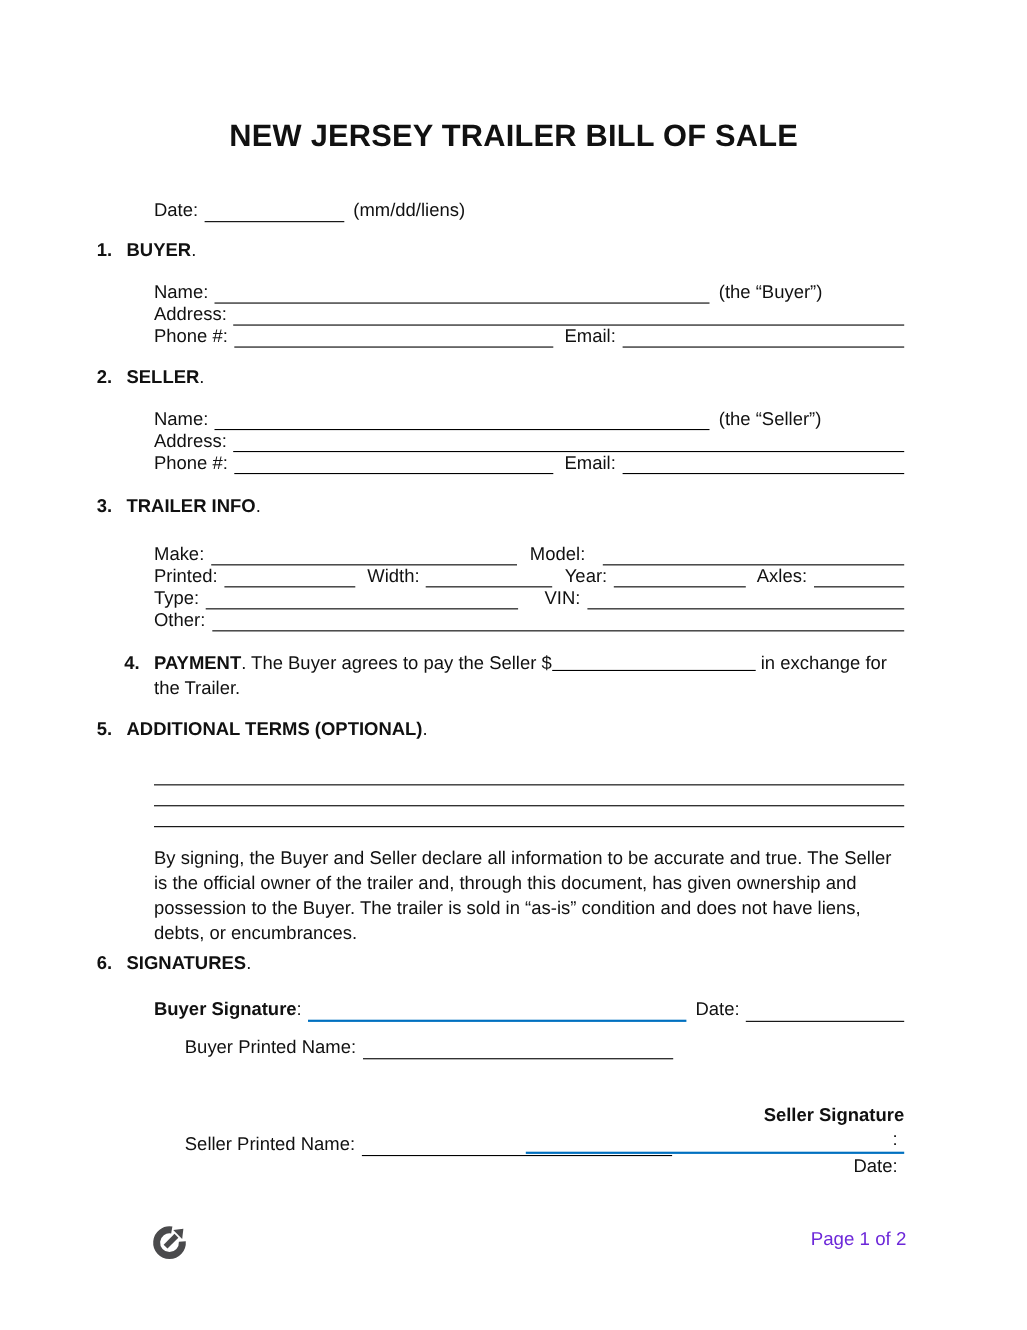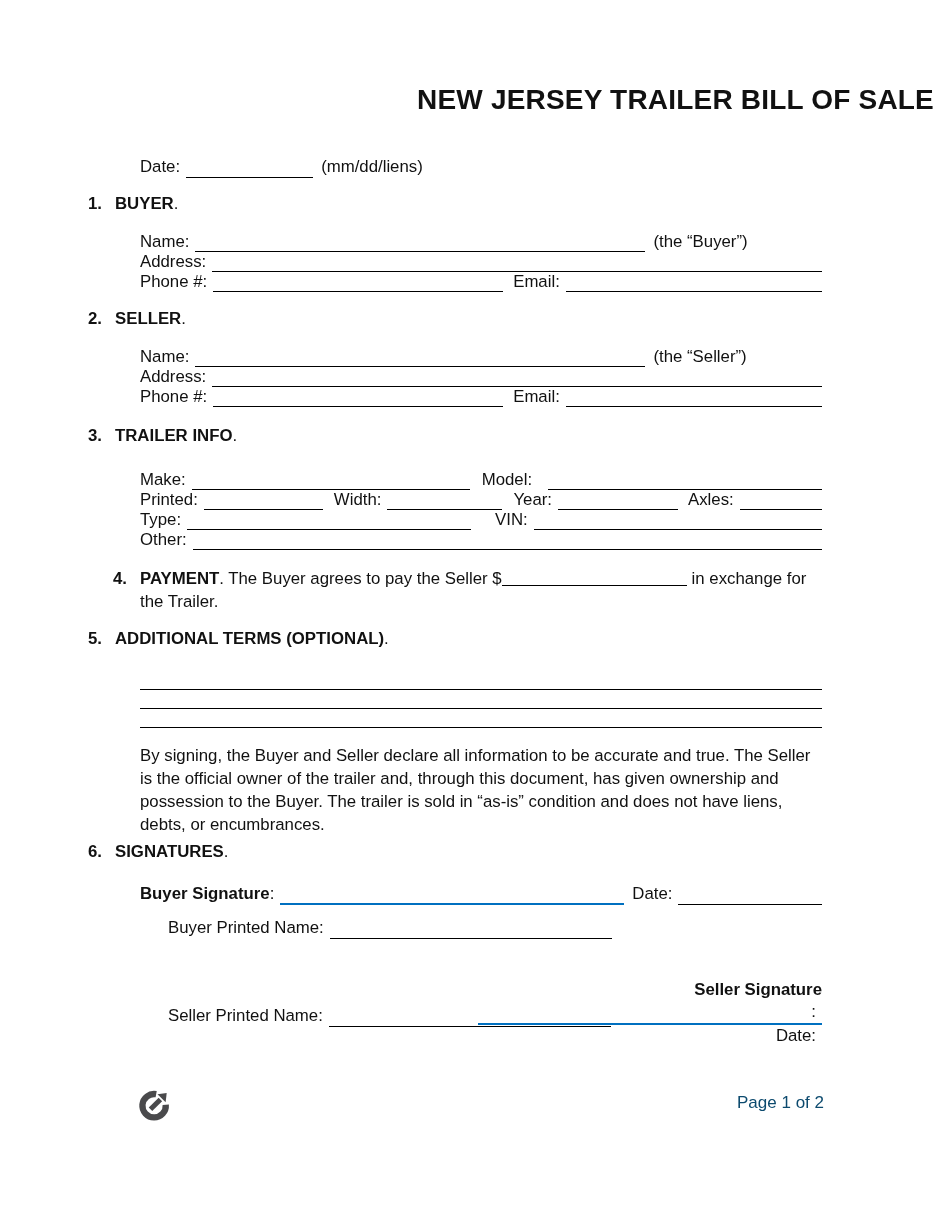--- a/index.html
+++ b/index.html
@@ -9,24 +9,24 @@
     height: 1209px;
     margin: 0 auto;
     background: #ffffff;
     color: var(--text, #111111);
     font-family: "Liberation Sans", "DejaVu Sans", sans-serif;
     font-size: 16.8px;
     overflow: hidden;
   }
   .title {
     margin: 0;
-    padding-top: 84px;
+    padding-top: 108px;
     height: 32px;
     line-height: 32px;
-    text-align: right;
+    text-align: center;
     font-size: 28px;
     font-weight: bold;
     letter-spacing: 0.2px;
   }
   
   .row {
     display: flex;
     align-items: flex-end;
     margin-left: 140px;
     margin-right: 112px;
@@ -121,21 +121,21 @@
   .printed-row-2 { margin-top: 4px; }
 
   .footer {
     margin: 55px 110px 0 137px;
     display: flex;
     justify-content: space-between;
     align-items: center;
     height: 42px;
   }
   .logo { width: 36px; height: 42px; display: inline-block; }
-  .page-num { font-size: 17px; color: #0c4a6e; }
+  .page-num { font-size: 17px; color: #6d28d9; }
 </style>
 </head>
 <body>
 
 <div class="page">
 
   <h1 class="title">NEW JERSEY TRAILER BILL OF SALE</h1>
 
   <div class="row date-row">
     <span class="lbl">Date:</span>

